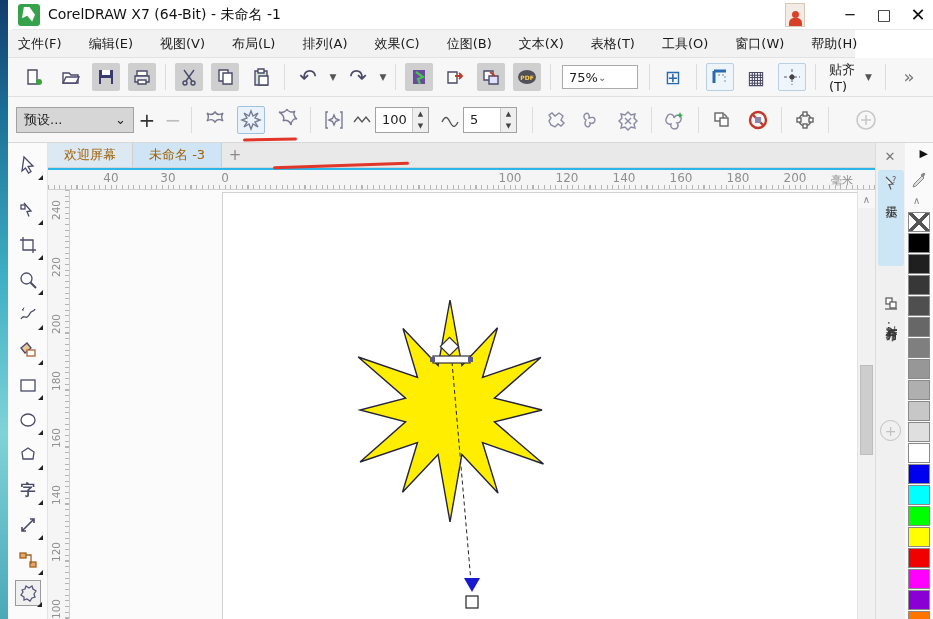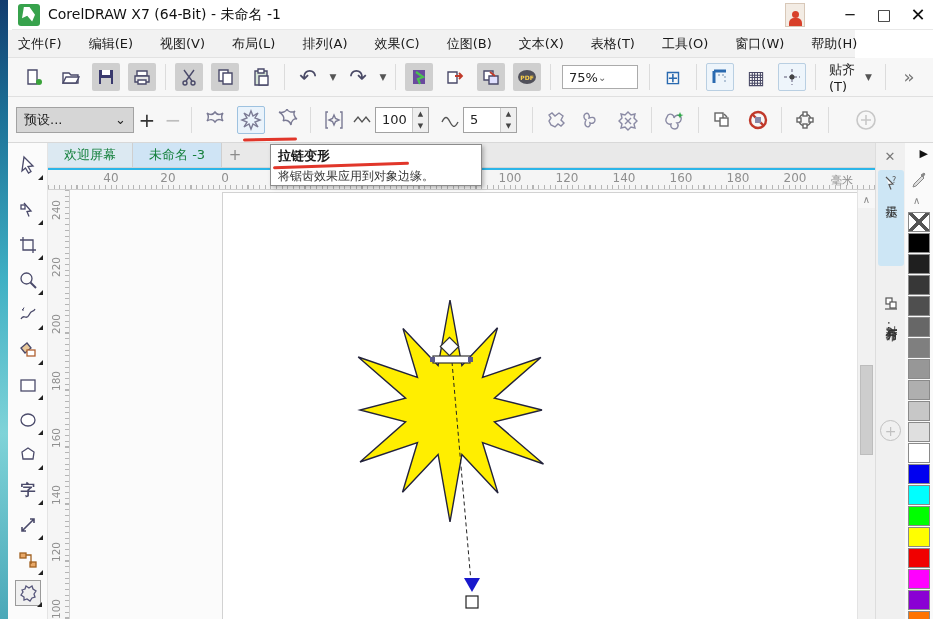--- a/index.html
+++ b/index.html
@@ -40,21 +40,21 @@
   .spin{height:26px;background:#fff;border:1px solid #a2a2a2;display:flex;align-items:stretch;margin:0 3px}
   .spin .val{width:36px;display:flex;align-items:center;padding-left:6px;font-size:13px}
   .spin .arrows{width:16px;border-left:1px solid #c9c9c9;display:flex;flex-direction:column}
   .spin .arrows div{flex:1;display:flex;align-items:center;justify-content:center;font-size:7px;color:#444;background:#efefef}
   .pm{font-size:20px;color:#333;width:26px;text-align:center}
   .pm.dis{color:#bdbdbd}
   
   .red-underline{position:absolute;background:#e1362a;border-radius:3px;z-index:60}
   
   #tabbar{position:absolute;left:48px;top:143px;width:827px;height:25px;background:#e9e9e9;display:flex;align-items:stretch;border-bottom:1px solid #d5d5d5}
-  .dtab{display:flex;align-items:center;padding:0 16px;font-size:13px;color:#15803d;border-right:1px solid #cfcfcf}
+  .dtab{display:flex;align-items:center;padding:0 16px;font-size:13px;color:#a16207;border-right:1px solid #cfcfcf}
   .dtab.welcome{background:#dce9f2}
   .dtab.active{background:#cfe4f5}
   .newtab{width:26px;display:flex;align-items:center;justify-content:center;color:#8a8a8a;font-size:15px}
   
   #tooltip{position:absolute;left:270px;top:144px;width:212px;height:42px;background:#fff;border:1px solid #8c8c8c;box-shadow:2px 2px 4px rgba(0,0,0,.25);z-index:50;padding:2px 7px}
   #tooltip .tt-title{font-weight:bold;font-size:13px;color:#1a1a1a}
   #tooltip .tt-desc{font-size:12px;color:#333;margin-top:3px;white-space:nowrap}
   
   #corner{position:absolute;left:48px;top:168px;width:22px;height:22px;background:#f5f5f5;border-right:1px solid #e0e0e0;border-bottom:1px solid #cfcfcf}
   #corner:before{content:"";position:absolute;left:5px;top:9px;width:12px;border-top:1px dashed #777}
@@ -459,21 +459,21 @@
     <div class="dtab welcome">欢迎屏幕</div>
     <div class="dtab active">未命名 -3</div>
     <div class="newtab">+</div>
   </div>
 
   <div id="corner"></div>
   <div id="hruler">
     <div class="ticks"></div>
     <span class="unit">毫米</span>
   <span class="hnum" style="left:63px">40</span>
-      <span class="hnum" style="left:120px">20</span>
+      <span class="hnum" style="left:120px">30</span>
       <span class="hnum" style="left:177px">0</span>
       <span class="hnum" style="left:462px">100</span>
       <span class="hnum" style="left:519px">120</span>
       <span class="hnum" style="left:576px">140</span>
       <span class="hnum" style="left:633px">160</span>
       <span class="hnum" style="left:690px">180</span>
       <span class="hnum" style="left:747px">200</span>
     </div>
   <div id="vruler">
     <div class="ticks"></div>
@@ -556,18 +556,14 @@
         <div class="swatch" style="background: rgb(0, 255, 255);"></div>
         <div class="swatch" style="background: rgb(0, 255, 0);"></div>
         <div class="swatch" style="background: rgb(255, 255, 0);"></div>
         <div class="swatch" style="background: rgb(240, 0, 0);"></div>
         <div class="swatch" style="background: rgb(255, 0, 255);"></div>
         <div class="swatch" style="background: rgb(138, 0, 212);"></div>
         <div class="swatch" style="background: rgb(255, 115, 0);"></div>
       </div>
   </div>
 
-  <div id="tooltip">
-    <div class="tt-title">拉链变形</div>
-    <div class="tt-desc">将锯齿效果应用到对象边缘。</div>
-  </div>
   <div class="red-underline" style="left:273px;top:164px;width:136px;height:3px;transform:rotate(-2deg)"></div>
 </div>
 
 </body></html>

